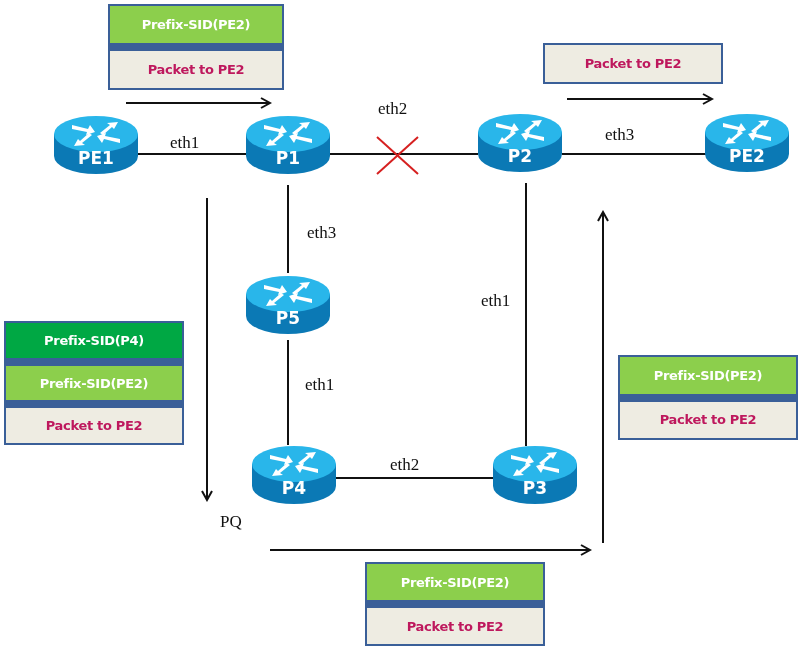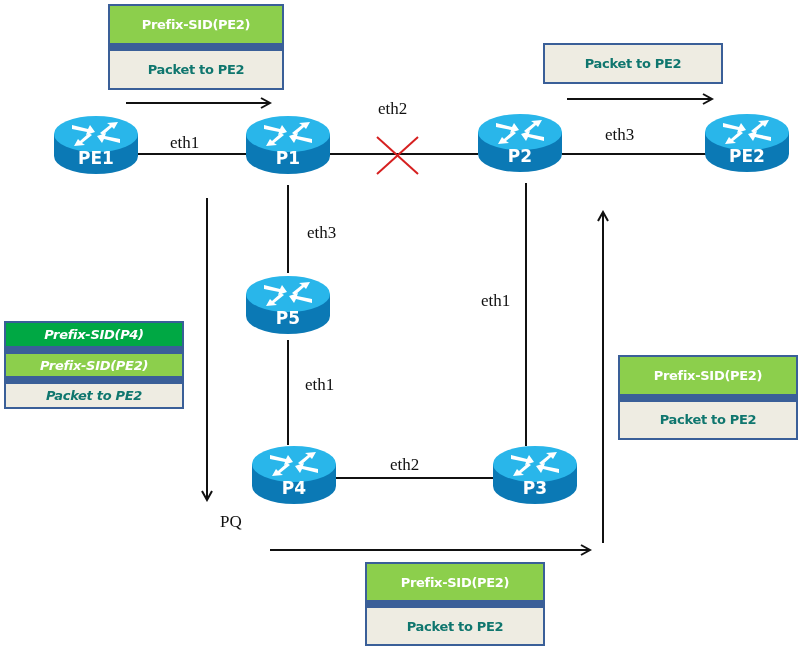--- a/index.html
+++ b/index.html
@@ -5,21 +5,21 @@
     html, body { margin: 0; padding: 0; background: #ffffff; }
     #stage { position: relative; width: 801px; height: 651px; overflow: hidden; background: #ffffff; }
     svg#diagram { position: absolute; left: 0; top: 0; }
     .serif-label { font-family: "Liberation Serif", "DejaVu Serif", serif; font-size: 17px; fill: #111111; }
     .router-label { font-family: "DejaVu Sans", "Liberation Sans", sans-serif; font-weight: bold; font-size: 17px; fill: #ffffff; }
     .stack { position: absolute; border: 2px solid #3a5f98; background: #3a5f98; display: flex; flex-direction: column; gap: 8px; box-sizing: border-box; }
     .stack .row { display: flex; align-items: center; justify-content: center;
       font-family: "DejaVu Sans", "Liberation Sans", sans-serif; font-weight: bold; font-size: 13px; letter-spacing: -0.3px; }
     .row.sid-dark { background: #00a844; color: #ffffff; }
     .row.sid-light { background: #8ccf4c; color: #ffffff; }
-    .row.payload { background: #eeece2; color: #0f766e; }
+    .row.payload { background: #eeece2; color: #be185d; }
   </style>
 </head>
 <body>
 
 <div id="stage">
   <svg id="diagram" width="801" height="651" viewBox="0 0 801 651">
     <defs>
       <marker id="arrowhead" markerWidth="12" markerHeight="12" refX="10" refY="6" orient="auto" markerUnits="userSpaceOnUse">
         <path d="M1,1 L10,6 L1,11" fill="none" stroke="#111111" stroke-width="2"></path>
       </marker>
@@ -138,21 +138,21 @@
       </g>
   </svg>
 
   <div class="stack" style="left:108px; top:4px; width:176px; height:86px;">
       <div class="row sid-light" style="flex: 1 1 0%;">Prefix-SID(PE2)</div>
       <div class="row payload" style="flex: 1 1 0%;">Packet to PE2</div>
     </div>
   <div class="stack" style="left:543px; top:43px; width:180px; height:41px;">
       <div class="row payload" style="flex: 1 1 0%;">Packet to PE2</div>
     </div>
-  <div class="stack" style="left:4px; top:321px; width:180px; height:88px;font-style:italic;">
+  <div class="stack" style="left:4px; top:321px; width:180px; height:124px;">
       <div class="row sid-dark" style="flex: 1 1 0%;">Prefix-SID(P4)</div>
       <div class="row sid-light" style="flex: 1 1 0%;">Prefix-SID(PE2)</div>
       <div class="row payload" style="flex: 1 1 0%;">Packet to PE2</div>
     </div>
   <div class="stack" style="left:365px; top:562px; width:180px; height:84px;">
       <div class="row sid-light" style="flex: 1 1 0%;">Prefix-SID(PE2)</div>
       <div class="row payload" style="flex: 1 1 0%;">Packet to PE2</div>
     </div>
   <div class="stack" style="left:618px; top:355px; width:180px; height:85px;">
       <div class="row sid-light" style="flex: 1 1 0%;">Prefix-SID(PE2)</div>

